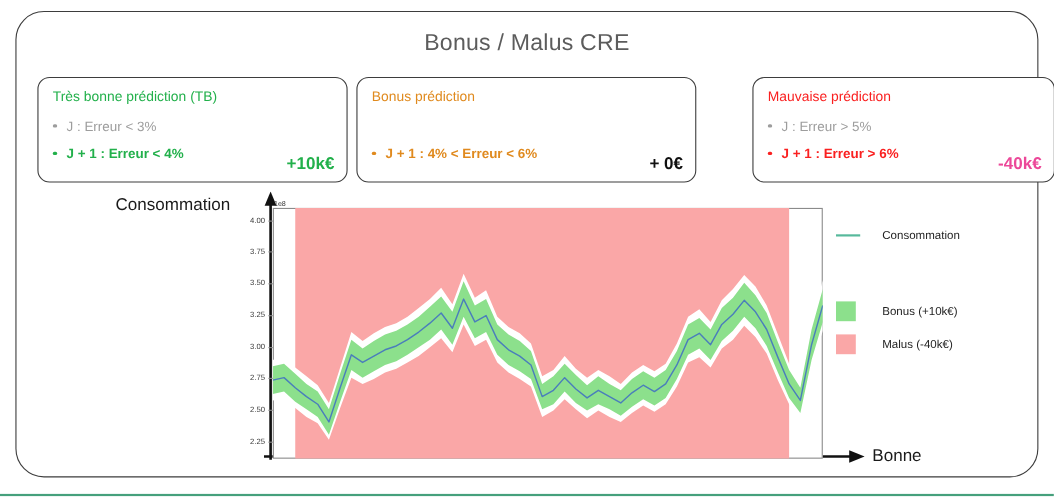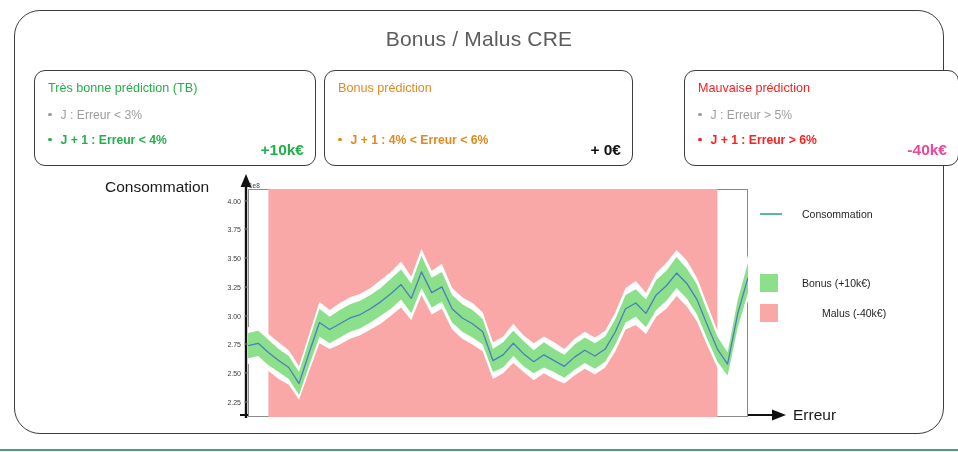--- a/index.html
+++ b/index.html
@@ -158,21 +158,21 @@
     width: 160px;
   }
   .legend-item {
     position: absolute;
     display: flex;
     align-items: center;
     white-space: nowrap;
   }
   #legend-0 { top: 0px; }
   #legend-1 { top: 52px; margin-top: 14px; }
-  #legend-2 { top: 96px; gap: 20px; }
+  #legend-2 { top: 96px; }
   .legend-swatch-line {
     width: 22px; height: 2.2px;
     background: #57b99c;
     margin-right: 20px;
     flex: 0 0 auto;
   }
   .legend-swatch-box {
     width: 18px; height: 18px;
     margin-right: 24px;
     flex: 0 0 auto;
@@ -220,21 +220,21 @@
       <span class="txt">J : Erreur &gt; 5%</span>
     </div>
     <div class="bullet-row row2">
       <span class="dot"></span>
       <span class="txt">J + 1 : Erreur &gt; 6%</span>
     </div>
     <div class="amount">-40k€</div>
   </div>
 
   <div class="axis-label" id="label-conso">Consommation</div>
-  <div class="axis-label" id="label-temps">Erreur</div>
+  <div class="axis-label" id="label-temps">Bonne</div>
 
   <svg class="y-arrow-svg" width="16" height="245" viewBox="0 0 16 245">
     <line x1="8" y1="12" x2="8" y2="244" stroke="#111111" stroke-width="2.4"></line>
     <polygon points="8,0 2.6,13 13.4,13" fill="#111111"></polygon>
   </svg>
 
   <svg class="x-arrow-svg" width="550" height="20" viewBox="0 0 550 20">
     <line x1="0" y1="10" x2="534" y2="10" stroke="#111111" stroke-width="2.2"></line>
     <polygon points="546,10 532,4.4 532,15.6" fill="#111111"></polygon>
   </svg>

